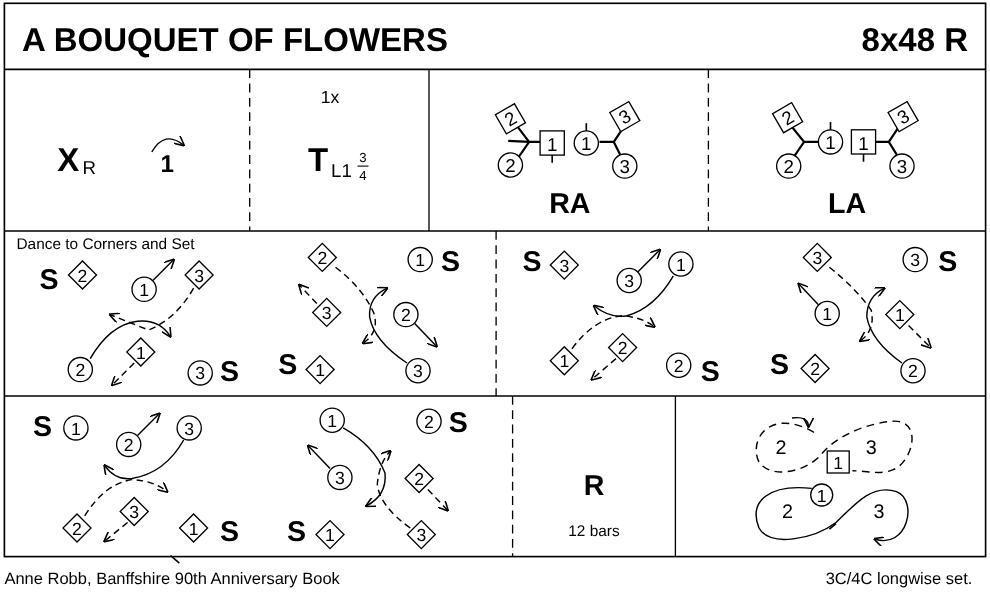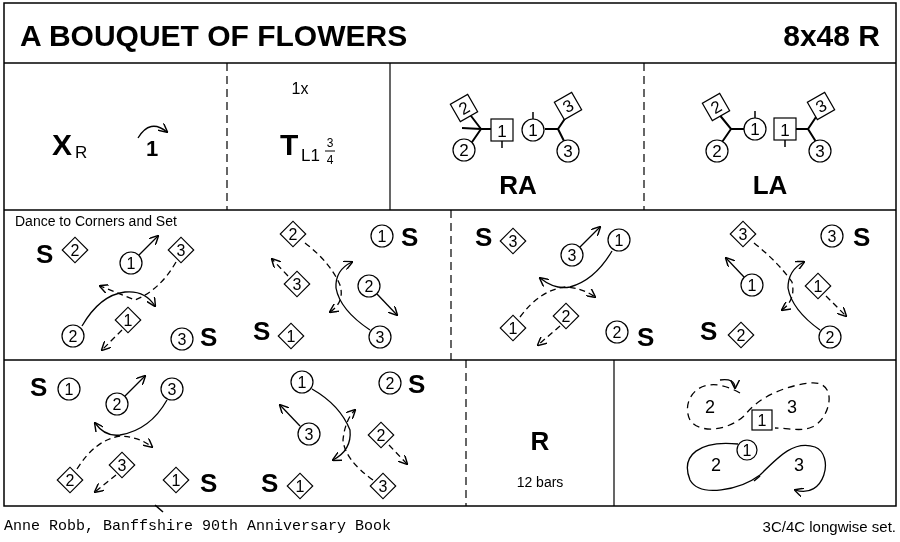--- a/index.html
+++ b/index.html
@@ -303,14 +303,14 @@
     <text x="762" y="426" text-anchor="middle" font-size="16" class="reg">1</text>
     <text x="792" y="413" text-anchor="middle" font-size="18" class="reg">3</text>
     <path d="M738,444 C700,440 680,455 690,480 C700,498 740,490 760,475 C780,455 795,440 815,447 C835,455 825,500 795,490" fill="none" stroke="#000" stroke-width="1.3" marker-end="url(#ah)"></path>
     <circle cx="747" cy="450" r="10" fill="#fff" stroke="#000" stroke-width="1.2"></circle>
     <text x="747" y="456" text-anchor="middle" font-size="16" class="reg">1</text>
     <text x="716" y="471" text-anchor="middle" font-size="18" class="reg">2</text>
     <text x="799" y="471" text-anchor="middle" font-size="18" class="reg">3</text>
   </g>
 </svg>
 
-<div class="footer" style="left:4px;font-family:Liberation Mono, monospace;">Anne Robb, Banffshire 90th Anniversary Book</div>
-<div class="footer" style="right:4px;">3C/4C longwise set.</div>
+<div class="footer" style="left:4px;">Anne Robb, Banffshire 90th Anniversary Book</div>
+<div class="footer" style="right:16px;">3C/4C longwise set.</div>
 
 </body></html>

